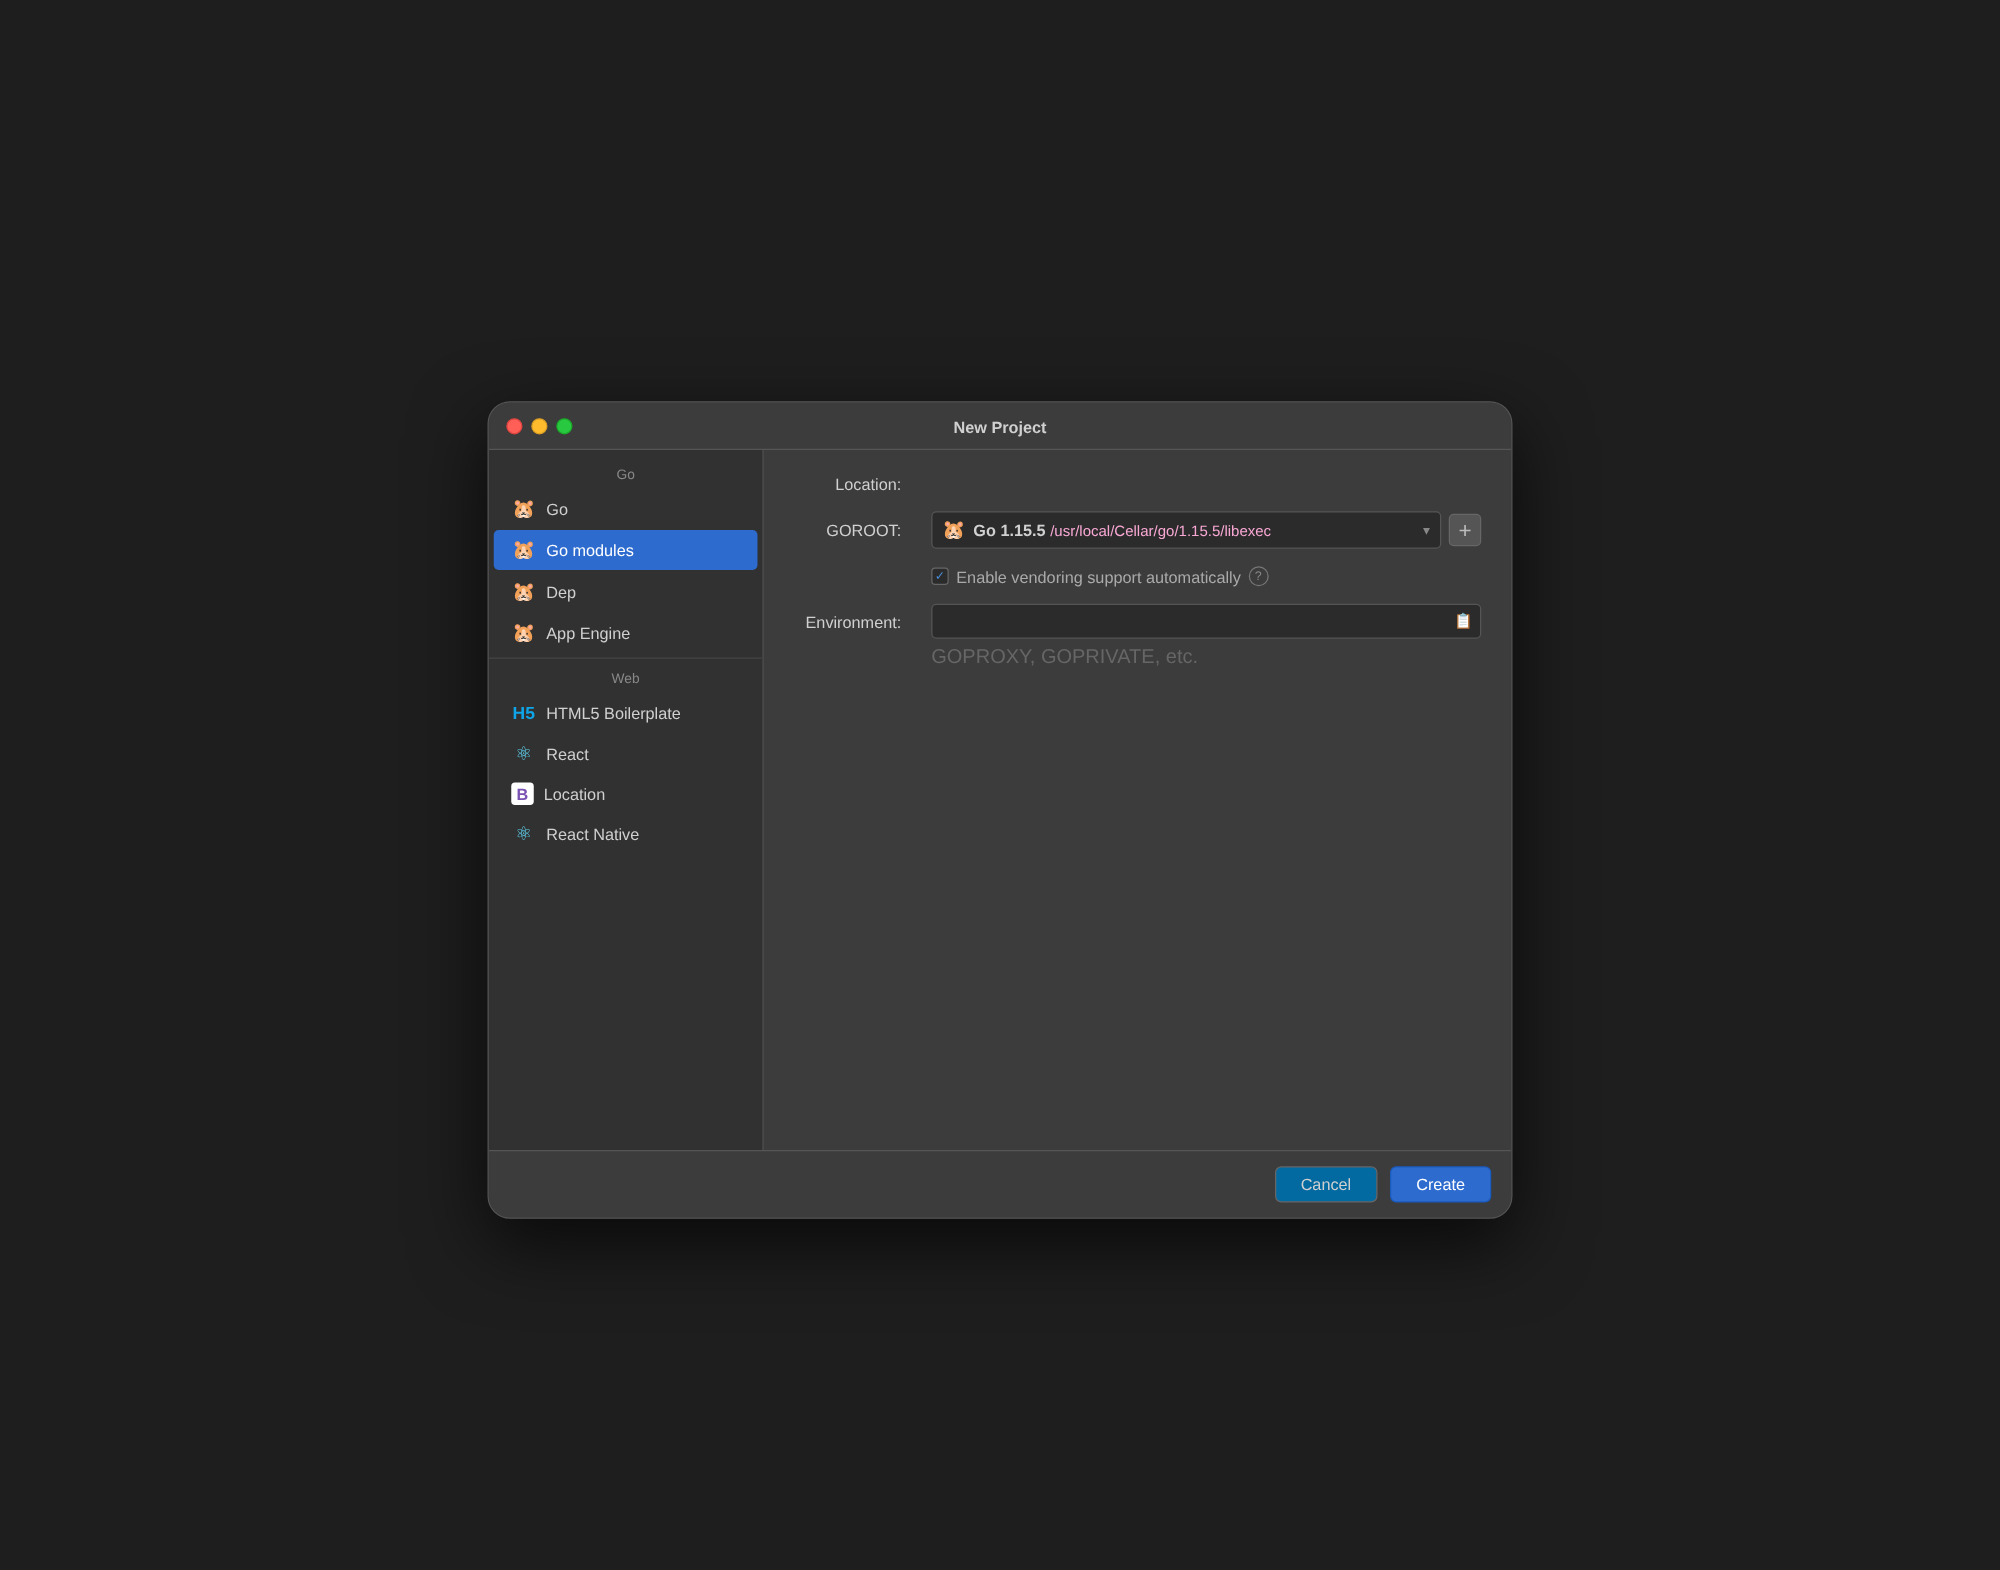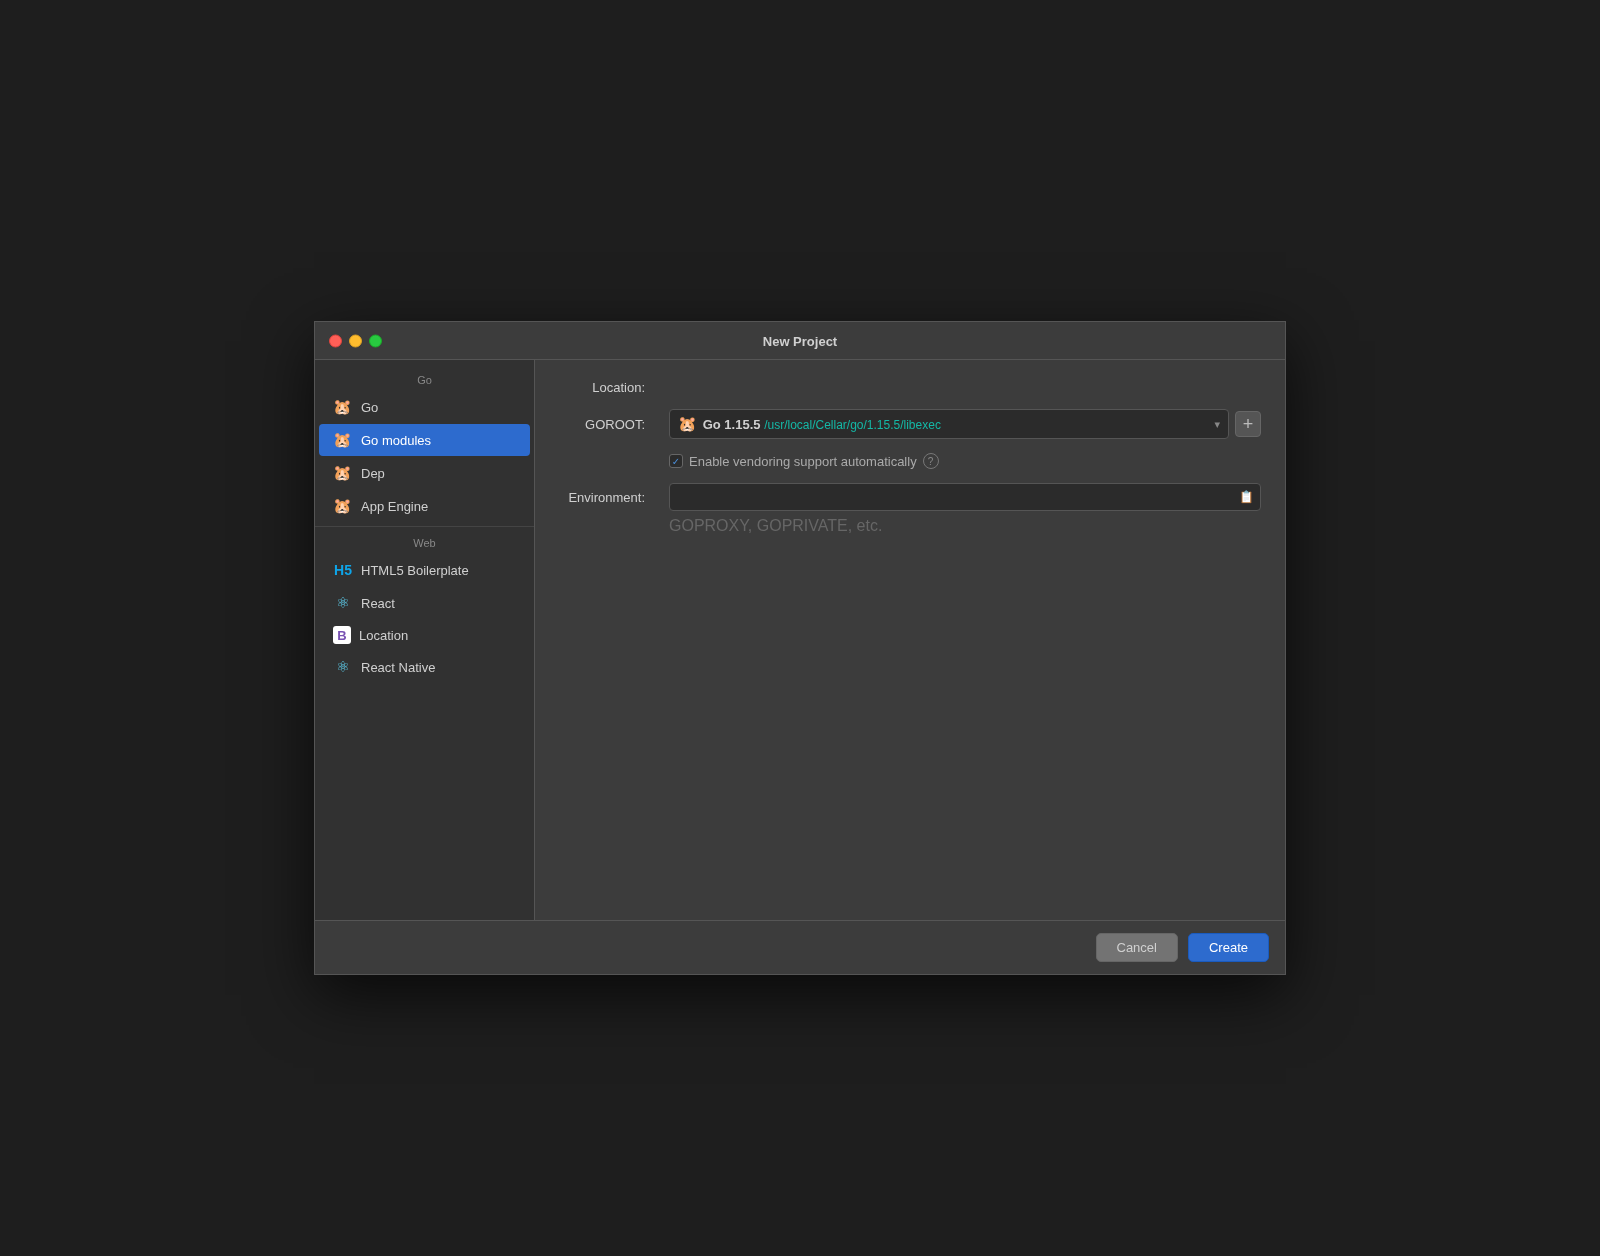--- a/index.html
+++ b/index.html
@@ -7,23 +7,23 @@
     body {
       background: #1e1e1e;
       display: flex;
       align-items: center;
       justify-content: center;
       min-height: 100vh;
       font-family: -apple-system, BlinkMacSystemFont, 'Helvetica Neue', Arial, sans-serif;
     }
 
     .dialog {
-      width: 972px;
+      width: 820px;
       background: #3c3c3c;
-      border-radius: 0;
+      border-radius: 18px;
       overflow: hidden;
       box-shadow: 0 20px 60px rgba(0,0,0,0.7);
       border: 1px solid #555;
       margin-top: 40px;
     }
 
     
     .title-bar {
       background: #3c3c3c;
       padding: 12px 16px 10px;
@@ -196,21 +196,21 @@
       flex: 1;
       font-size: 13px;
       color: #d0d0d0;
     }
 
     .dropdown-text strong {
       color: #d0d0d0;
     }
 
     .dropdown-text .path {
-      color: #14b8a6;
+      color: #f9a8d4;
       font-size: 12px;
     }
 
     .dropdown-arrow {
       color: #888;
       font-size: 11px;
     }
 
     .add-button {
       width: 26px;
@@ -315,21 +315,21 @@
 
     .btn {
       padding: 6px 20px;
       border-radius: 5px;
       font-size: 13px;
       cursor: pointer;
       border: 1px solid transparent;
     }
 
     .btn-cancel {
-      background: #737373;
+      background: #0369a1;
       border-color: #666;
       color: #d0d0d0;
     }
 
     .btn-create {
       background: #2d6bce;
       border-color: #1a5bbf;
       color: #fff;
       font-weight: 500;
     }

